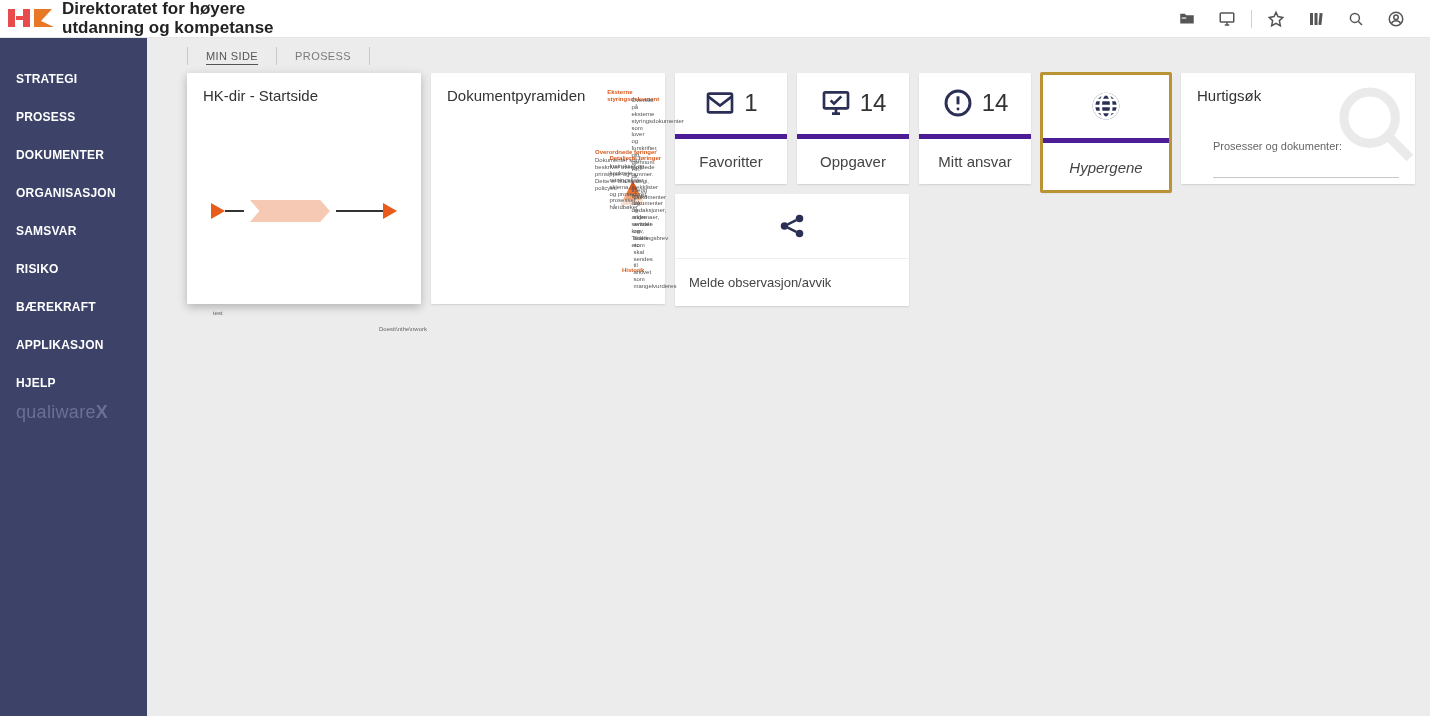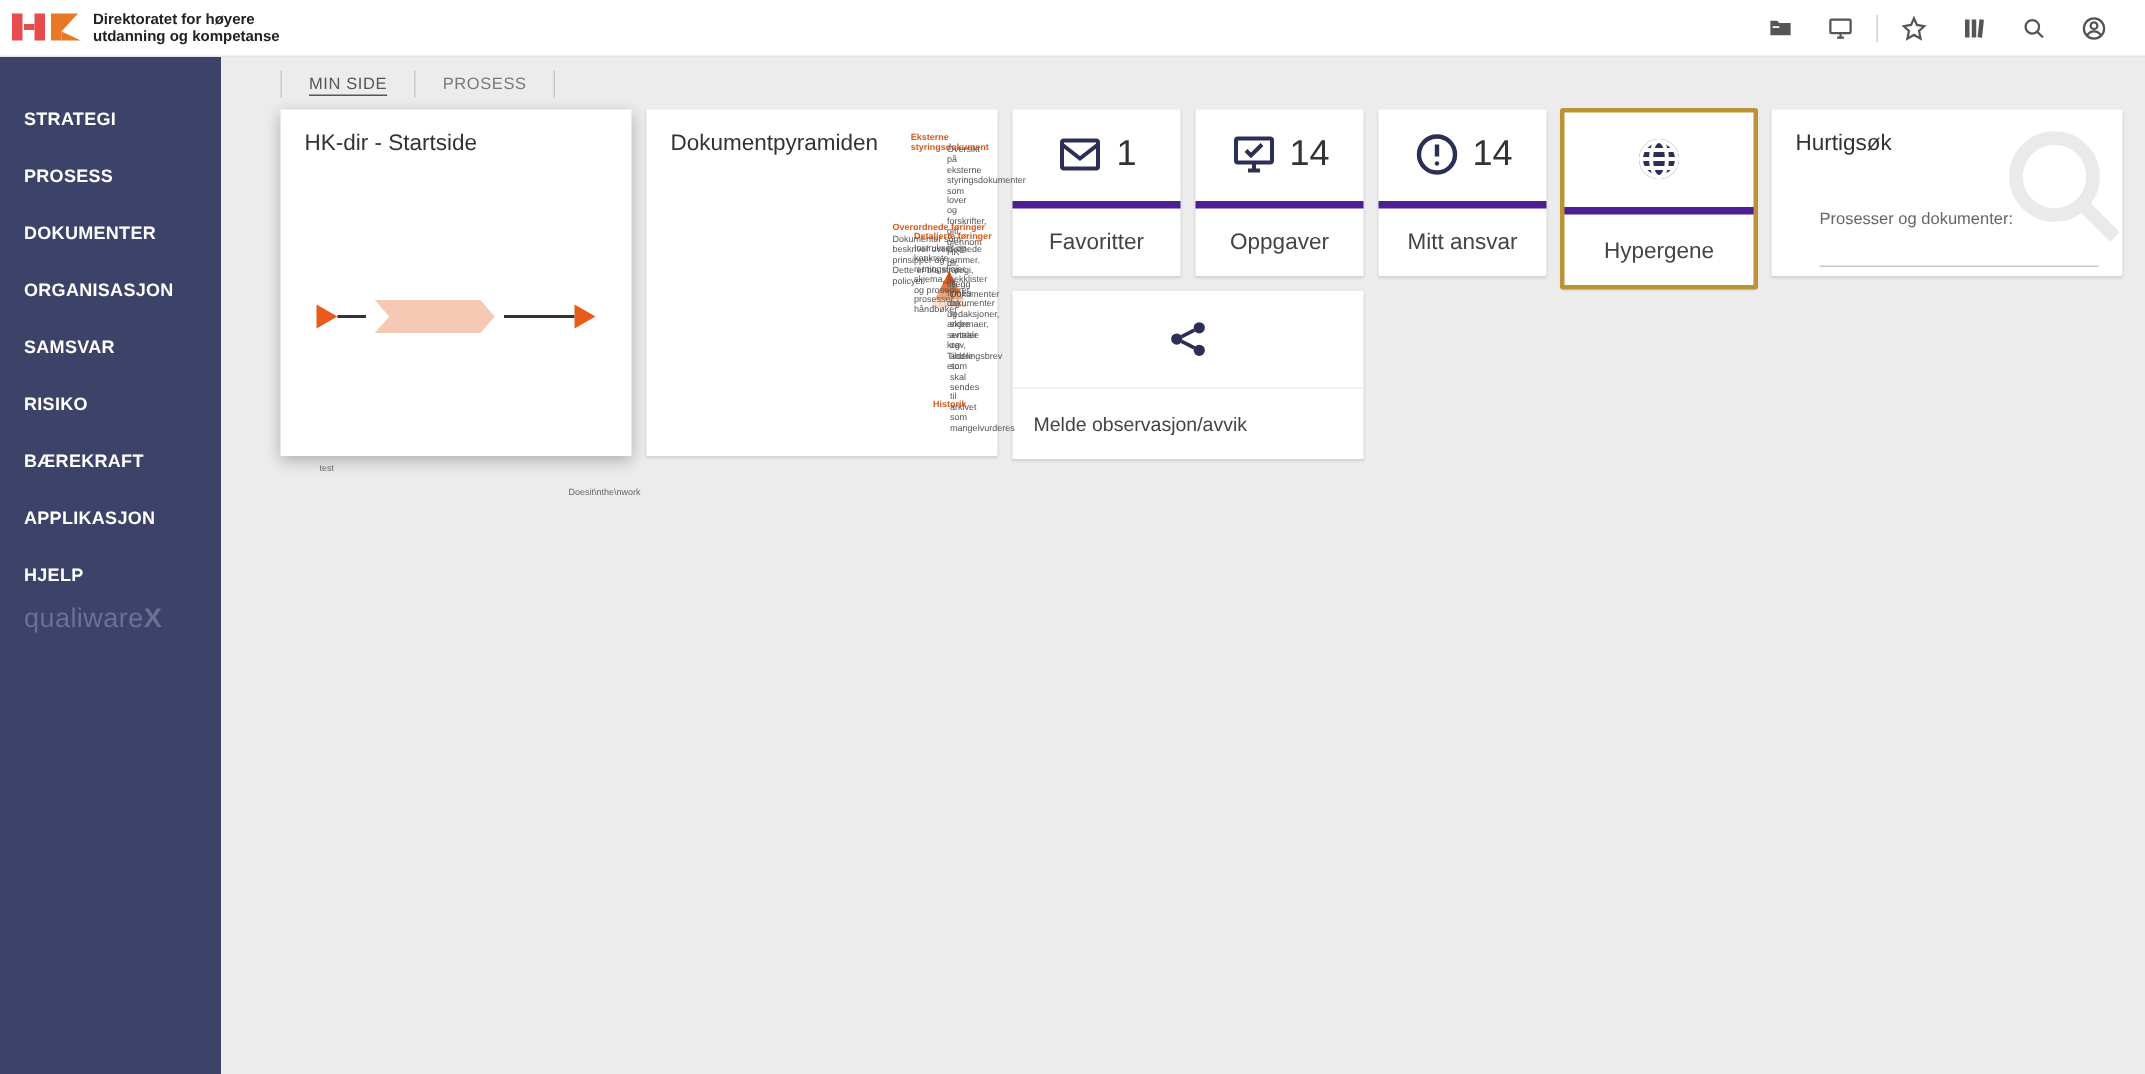--- a/index.html
+++ b/index.html
@@ -9,21 +9,21 @@
   .top-header {
     position:fixed; top:0; left:0; right:0; height:38px;
     background:#fff;
     border-bottom:1px solid #e6e6e6;
     display:flex; align-items:center; justify-content:space-between;
     padding:0 14px 0 8px;
     z-index:200;
   }
   .brand { display:flex; align-items:center; gap:8px; }
   .brand-logo { width:46px; height:24px; position:relative; }
-  .brand-text { font-size:10px; line-height:1.1; font-weight:600; color:#222; }
+  .brand-text { font-size:17px; line-height:1.1; font-weight:600; color:#222; }
   .header-icons { display:flex; align-items:center; gap:0; }
   .header-icons .hicon {
     width:40px; height:38px; display:flex; align-items:center; justify-content:center;
     cursor:pointer; color:#444;
   }
   .header-icons .hicon svg { width:18px; height:18px; }
   .header-icons .divider { width:1px; height:18px; background:#d0d0d0; margin:0 4px; }
 
   
   .sidebar {
@@ -98,21 +98,21 @@
     flex:1; border-top:5px solid #4c1d95;
     display:flex; align-items:center; justify-content:center;
     font-size:15px; color:#444;
     padding:0 6px; text-align:center;
   }
   .wide-metric { width:234px; height:112px; display:flex; flex-direction:column; }
   .wide-metric .top { flex:1.35; display:flex; align-items:center; justify-content:center; color:#2c2f55; }
   .wide-metric .top svg { width:34px; height:30px; }
   .wide-metric .bot { flex:1; border-top:1px solid #eee; display:flex; align-items:center; padding:0 14px; font-size:13px; color:#444; }
 
-  .metric.highlight { outline:3px solid #b99334; outline-offset:-2px; }
+  .metric.highlight { outline:3px solid #b99334; outline-offset:-2px;font-style:italic; }
 
   
   .search-card { width:234px; height:111px; padding:0 0; }
   .search-card .stitle { font-size:15px; color:#333; padding:14px 16px 32px 16px; position:relative; }
   .search-bg {
     position:absolute; right:-6px; top:8px;
     width:88px; height:88px;
     opacity:.08;
     pointer-events:none;
   }

